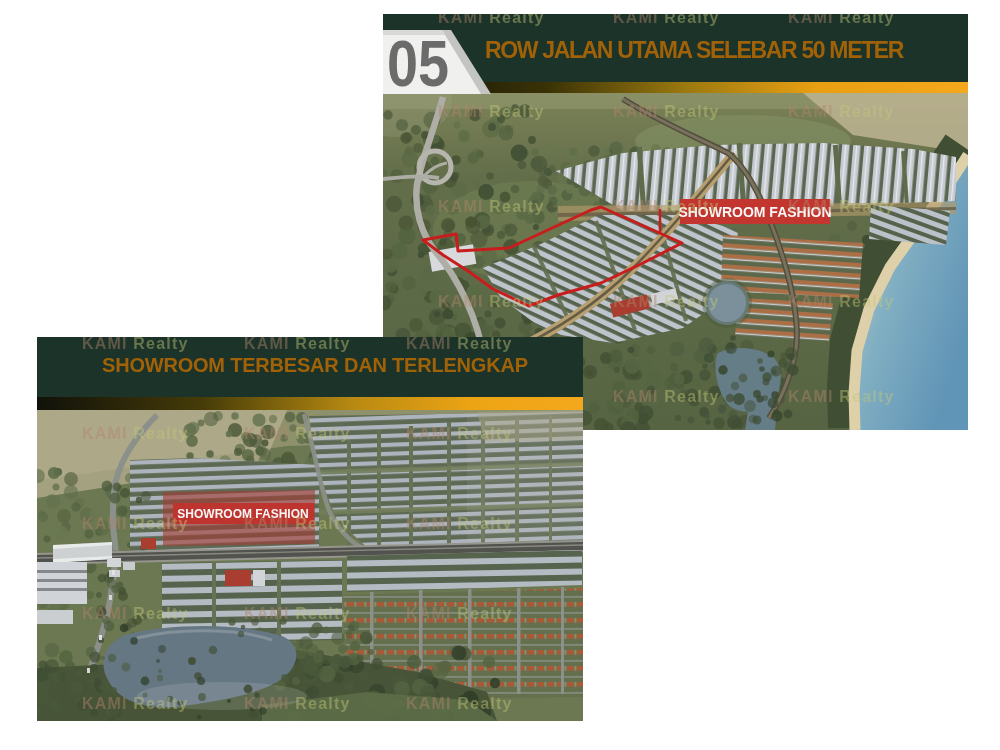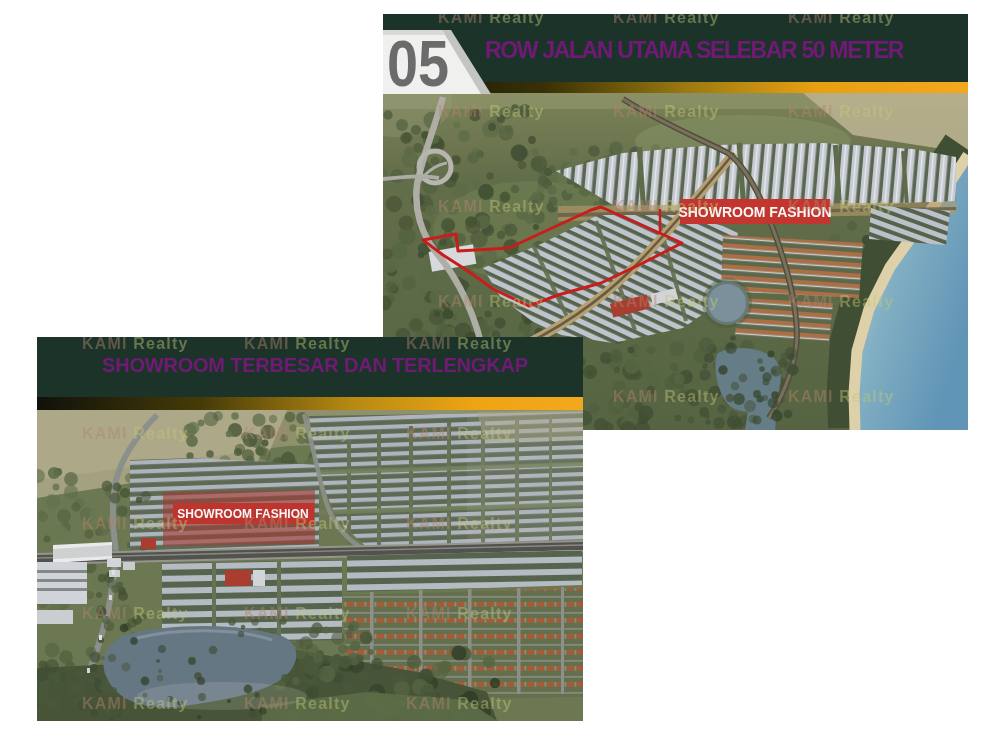--- a/index.html
+++ b/index.html
@@ -1,21 +1,21 @@
 <!DOCTYPE html>
 <html><head><meta charset="utf-8">
 <style>
 html,body{margin:0;padding:0;background:#ffffff;width:1000px;height:750px;overflow:hidden;}
 *{box-sizing:border-box;font-family:"Liberation Sans", sans-serif;}
 .slide{position:absolute;overflow:hidden;}
 #s1{left:383px;top:14px;width:585px;height:416px;}
 #s2{left:37px;top:337px;width:546px;height:384px;}
 .bar{position:absolute;left:0;top:0;width:100%;background:#1c332a;}
 .gold{position:absolute;left:0;width:100%;}
-.title{position:absolute;color:#701a75;font-weight:bold;white-space:nowrap;}
+.title{position:absolute;color:#a16207;font-weight:bold;white-space:nowrap;}
 .wm{position:absolute;font-weight:bold;font-size:16px;letter-spacing:1.2px;white-space:nowrap;}
 .wk{color:rgba(178,132,108,0.45);}
 .wr{color:rgba(195,199,120,0.45);}
 svg{position:absolute;left:0;display:block;}
 .aer{filter:saturate(0.82) brightness(0.97);}
 </style></head>
 <body>
 
 <div class="slide" id="s1">
 

